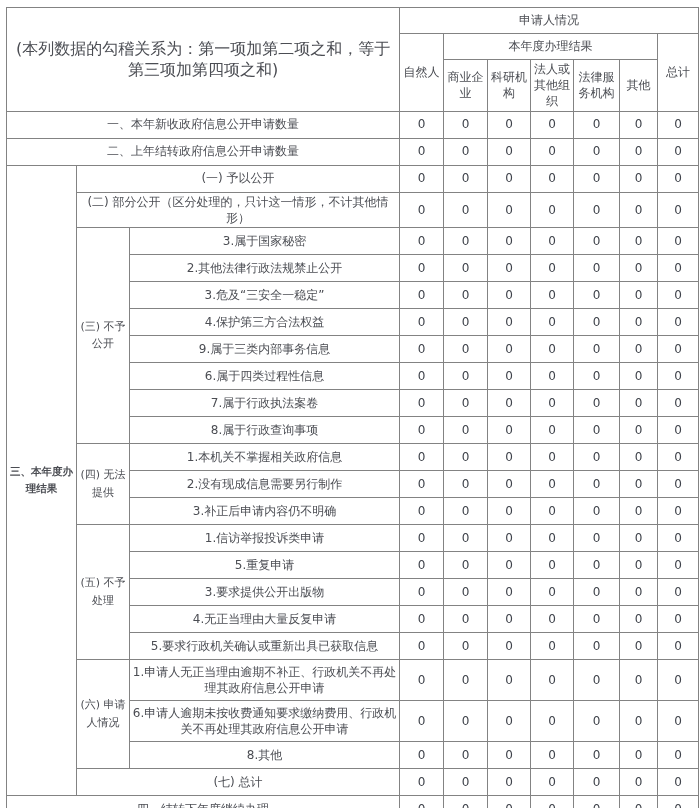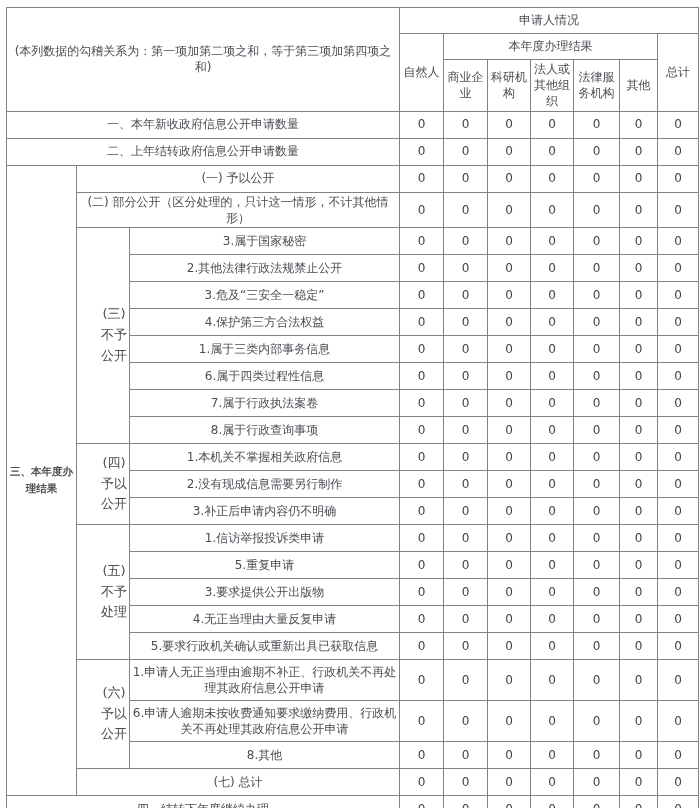--- a/index.html
+++ b/index.html
@@ -32,23 +32,23 @@
   col.c-sci   { width: 43px; }
   col.c-pub   { width: 43px; }
   col.c-law   { width: 46px; }
   col.c-oth   { width: 38px; }
   col.c-tot   { width: 41px; }
   tr          { height: 27px; }
   tr.hrow1    { height: 26px; }
   tr.hrow2    { height: 26px; }
   tr.hrow3    { height: 36px; }
   tr.tall     { height: 41px; }
-  td.note     { font-size: 12px; }
+  td.note     { font-size: 16px; }
   td.sec      { font-size: 10.5px; line-height: 1.6; font-weight: bold; }
-  td.grp      { font-size: 13px;   line-height: 1.6; padding-left: 24px; }
+  td.grp      { font-size: 11px;   line-height: 1.6; }
   td.val      { font-size: 12px; color: #3f434b; }
 </style>
 </head>
 <body>
 
 <table class="report-table">
   <colgroup>
     <col class="c-sec">
       <col class="c-grp">
       <col class="c-item">
@@ -157,21 +157,21 @@
       <td>4.保护第三方合法权益</td>
     <td class="val">0</td>
         <td class="val">0</td>
         <td class="val">0</td>
         <td class="val">0</td>
         <td class="val">0</td>
         <td class="val">0</td>
         <td class="val">0</td>
       </tr>
     <tr>
-      <td>1.属于三类内部事务信息</td>
+      <td>9.属于三类内部事务信息</td>
     <td class="val">0</td>
         <td class="val">0</td>
         <td class="val">0</td>
         <td class="val">0</td>
         <td class="val">0</td>
         <td class="val">0</td>
         <td class="val">0</td>
       </tr>
     <tr>
       <td>6.属于四类过程性信息</td>
@@ -198,21 +198,21 @@
     <td class="val">0</td>
         <td class="val">0</td>
         <td class="val">0</td>
         <td class="val">0</td>
         <td class="val">0</td>
         <td class="val">0</td>
         <td class="val">0</td>
       </tr>
 
     <tr>
-      <td class="grp" rowspan="3">(四) 予以公开</td>
+      <td class="grp" rowspan="3">(四) 无法提供</td>
       <td>1.本机关不掌握相关政府信息</td>
     <td class="val">0</td>
         <td class="val">0</td>
         <td class="val">0</td>
         <td class="val">0</td>
         <td class="val">0</td>
         <td class="val">0</td>
         <td class="val">0</td>
       </tr>
     <tr>
@@ -282,21 +282,21 @@
     <td class="val">0</td>
         <td class="val">0</td>
         <td class="val">0</td>
         <td class="val">0</td>
         <td class="val">0</td>
         <td class="val">0</td>
         <td class="val">0</td>
       </tr>
 
     <tr class="tall">
-      <td class="grp" rowspan="3">(六) 予以公开</td>
+      <td class="grp" rowspan="3">(六) 申请人情况</td>
       <td>1.申请人无正当理由逾期不补正、行政机关不再处理其政府信息公开申请</td>
     <td class="val">0</td>
         <td class="val">0</td>
         <td class="val">0</td>
         <td class="val">0</td>
         <td class="val">0</td>
         <td class="val">0</td>
         <td class="val">0</td>
       </tr>
     <tr class="tall">

